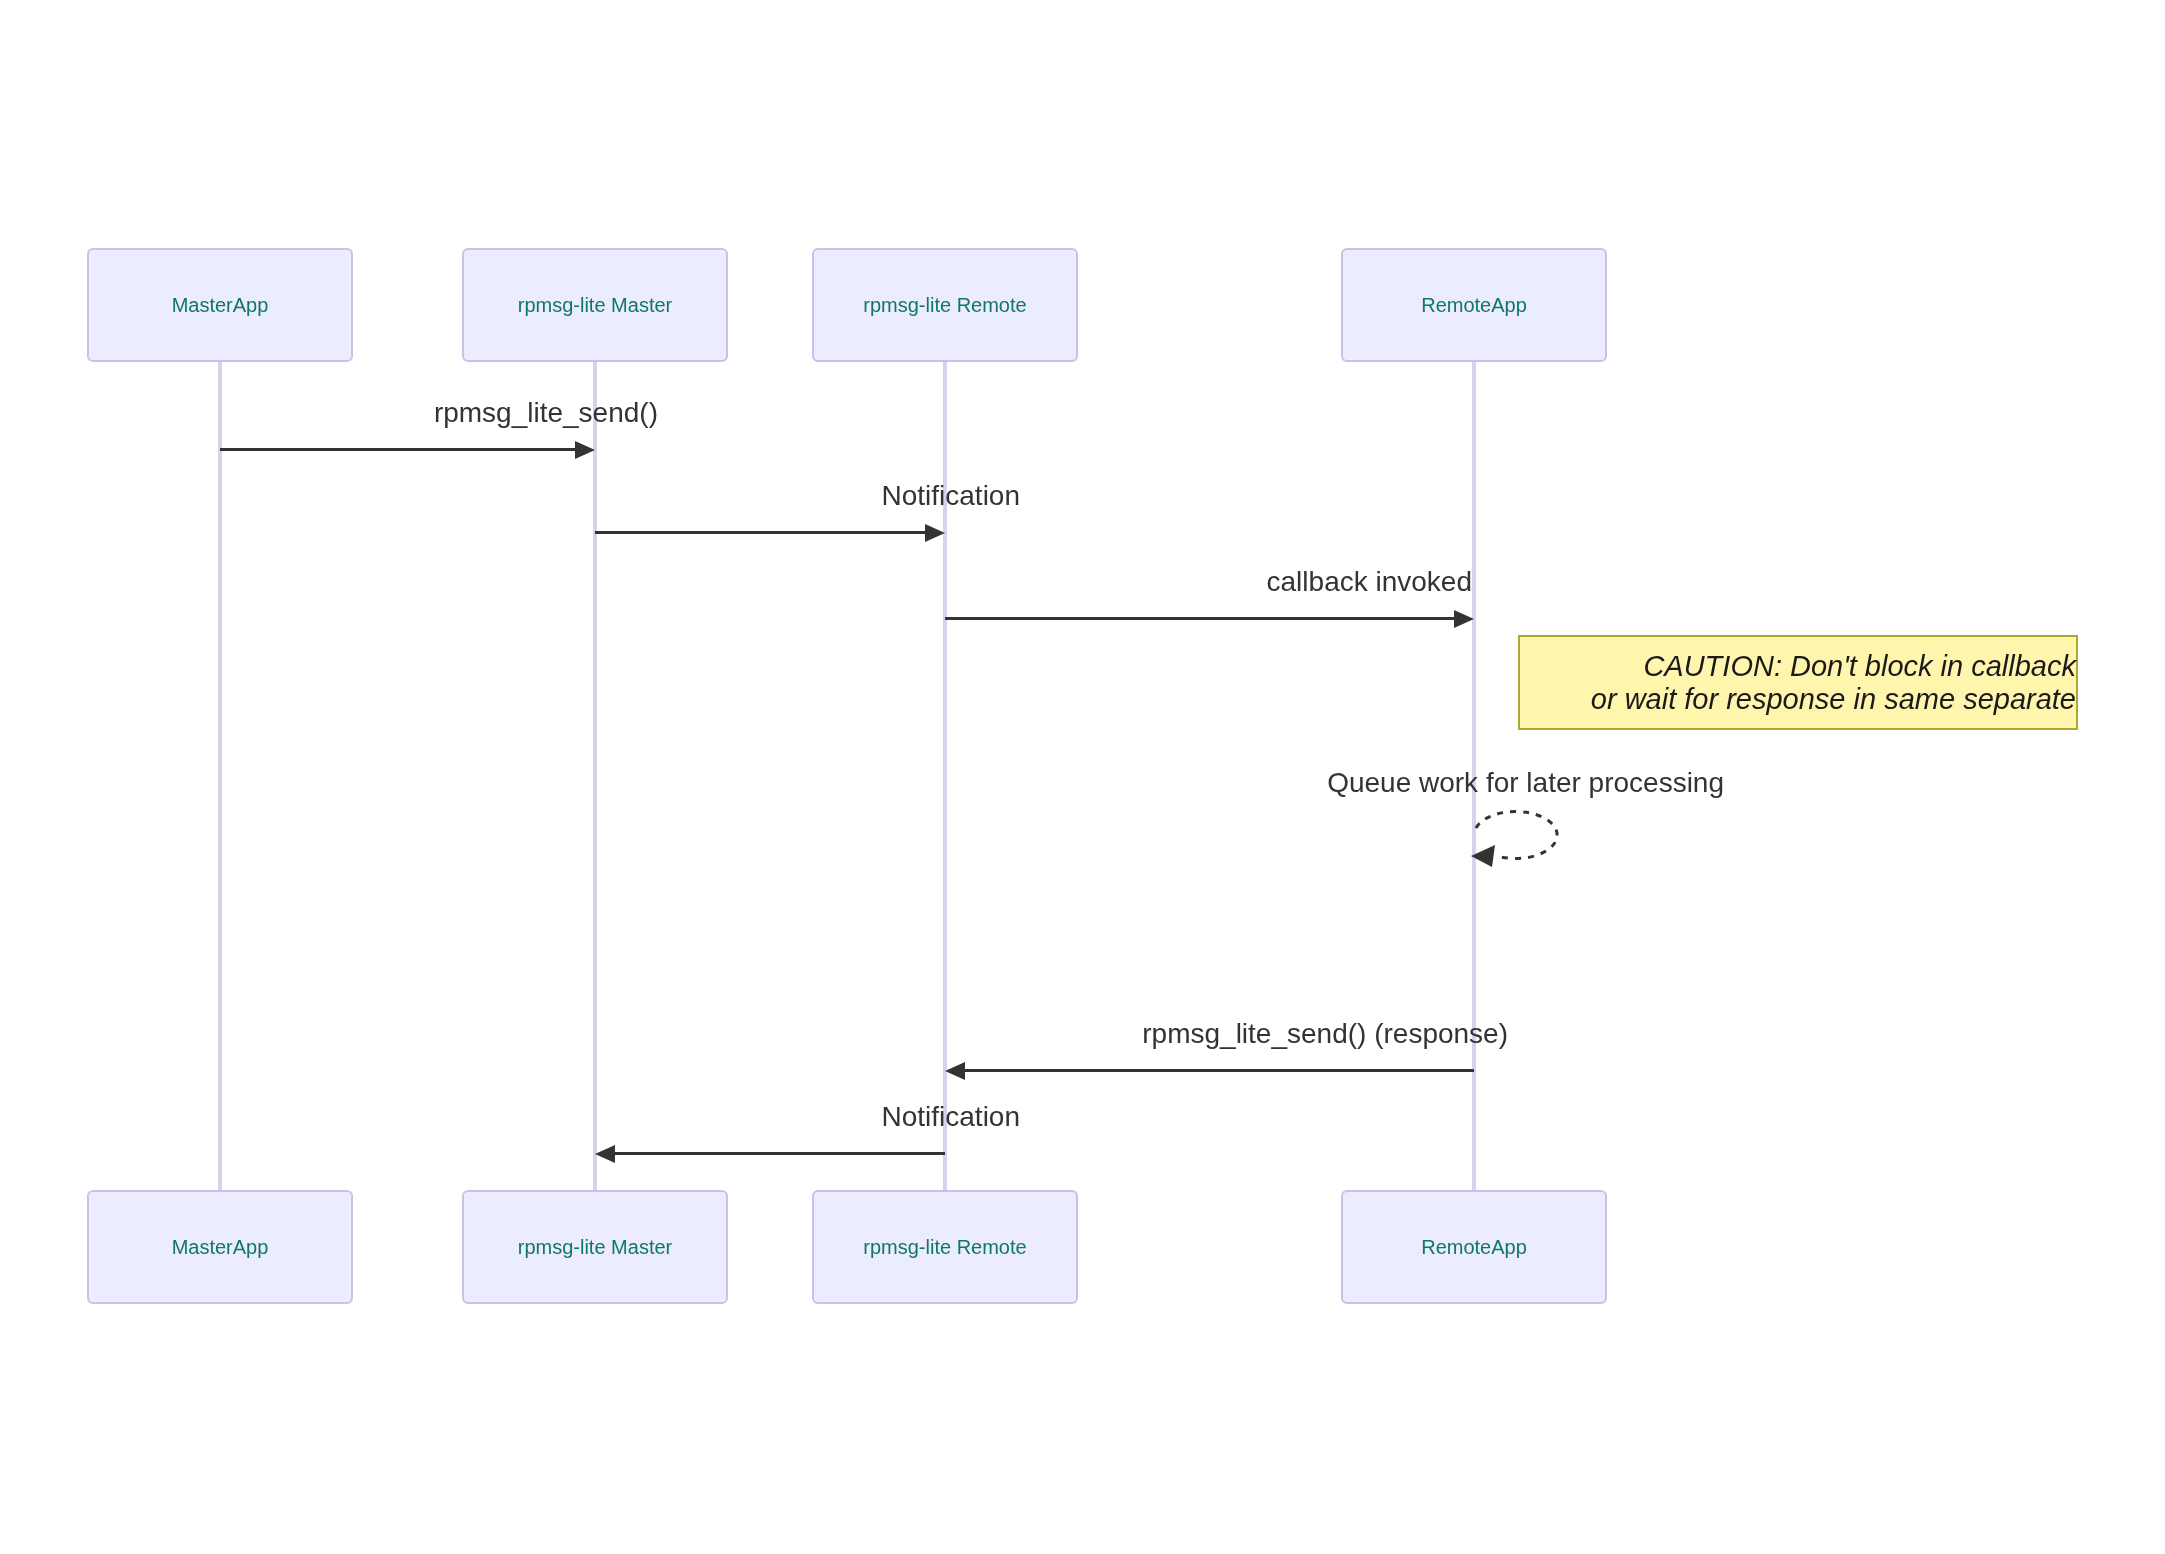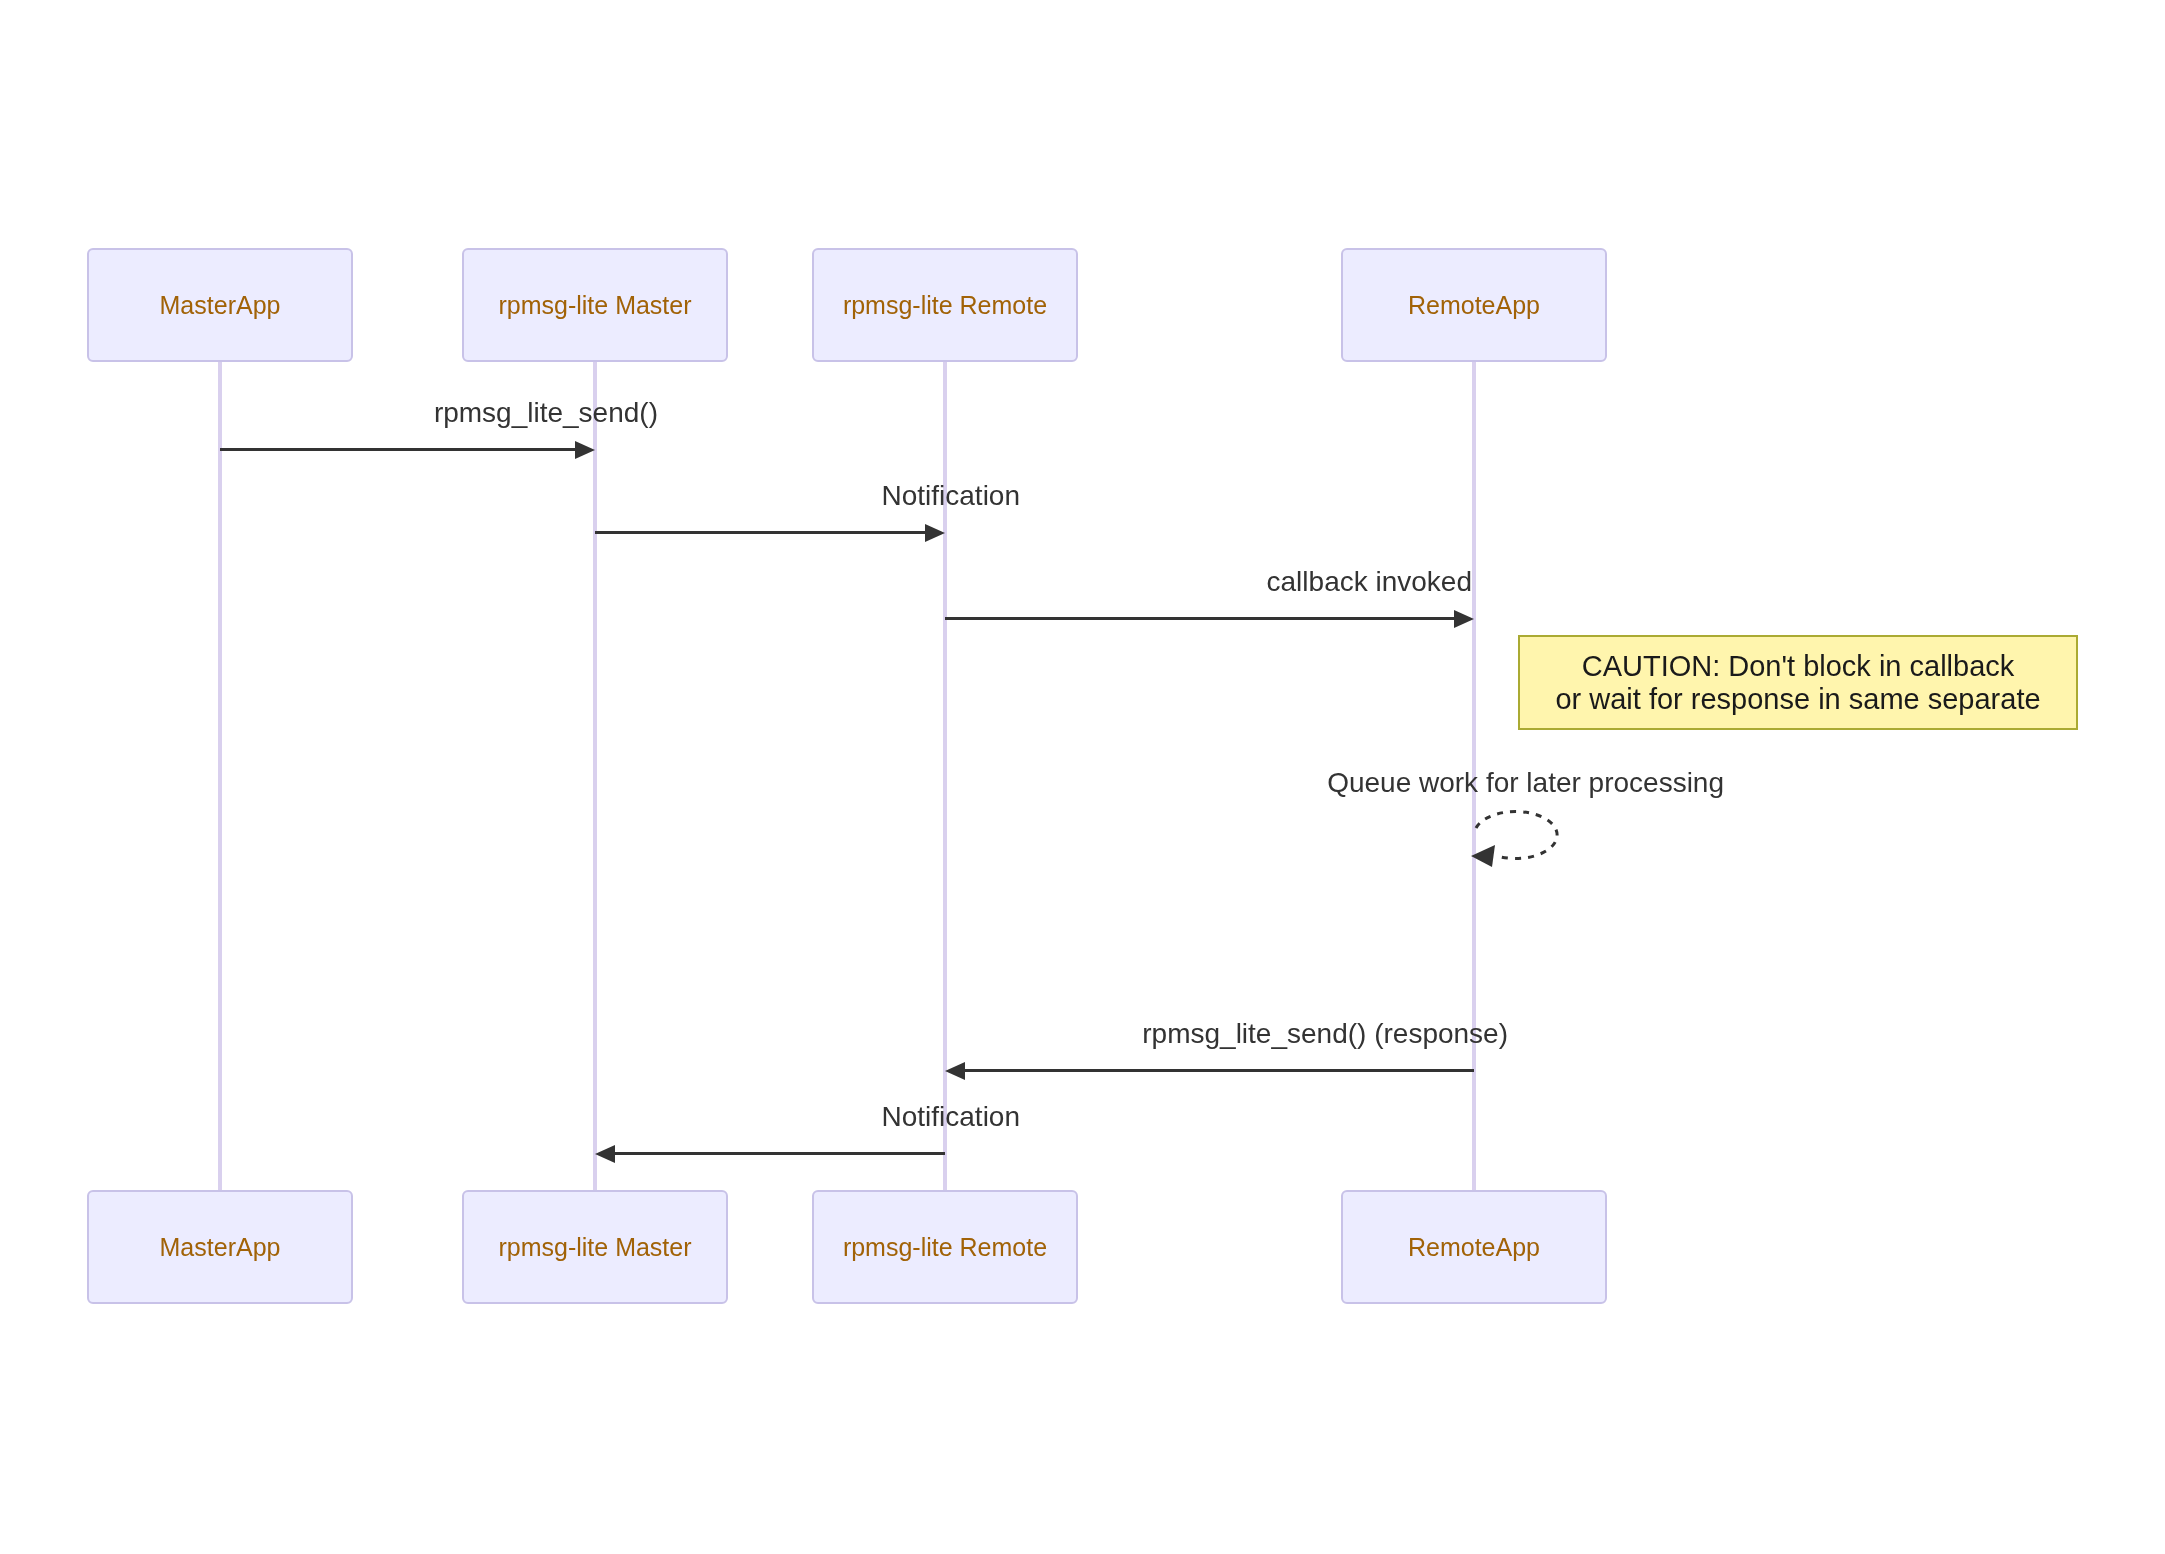--- a/index.html
+++ b/index.html
@@ -28,22 +28,22 @@
     height: 114px;
     background: #ececff;
     border: 2px solid #c8c2e8;
     border-radius: 6px;
     box-sizing: border-box;
     display: flex;
     align-items: center;
     justify-content: center;
   }
   .actor-box .actor-label {
-    font-size: 25px;
-    color: #a16207;
+    font-size: 20px;
+    color: #0f766e;
     white-space: nowrap;
   }
   .row-top .actor-box { top: 248px; }
   .msg-label {
     position: absolute;
     width: 500px;
     text-align: right;
     font-size: 28px;
     line-height: 34px;
     color: #333333;
@@ -63,23 +63,24 @@
   }
   .arrow-head.right { border-left: 20px solid #333333; }
   .arrow-head.left  { border-right: 20px solid #333333; }
   .note {
     position: absolute;
     background: #fff5ad;
     border: 2px solid #aaaa33;
     box-sizing: border-box;
     display: flex;
     flex-direction: column;
-    align-items: center;
+    align-items: flex-end;
     justify-content: center;
     text-align: center;
+    font-style: italic;
   }
   .note .note-line {
     font-size: 29px;
     line-height: 33px;
     color: #1a1a1a;
     white-space: nowrap;
   }
   .self-loop-svg {
     position: absolute;
     left: 1440px;

